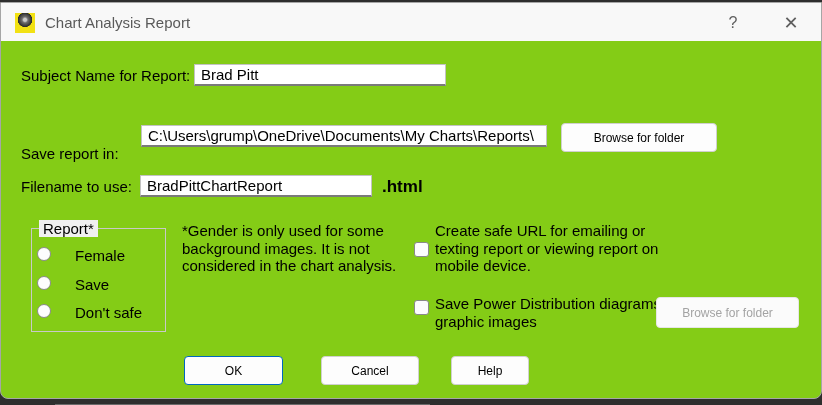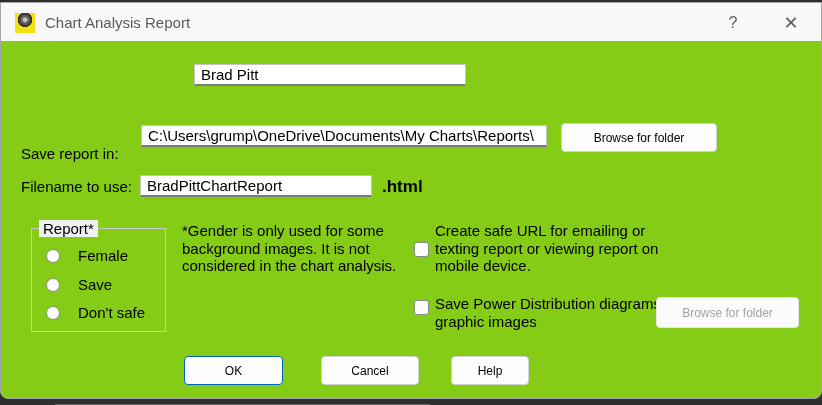--- a/index.html
+++ b/index.html
@@ -73,22 +73,22 @@
   .groupbox {
     position:absolute; left:30px; top:225px; width:135px; height:104px;
     border:1px solid #c9c9c9;
   }
   .groupbox .legend {
     position:absolute; left:7px; top:-9px;
     background:#f0f0f0; padding:0 4px;
     font-size:15px; color:#000; white-space:nowrap;
   }
   .radio-row {
-    position:absolute; left:14px; height:17px;
-    display:flex; align-items:center; gap:18px;
+    position:absolute; left:5px; height:17px;
+    display:flex; gap:24px;
   }
   .radio-circle {
     width:14px; height:14px; border-radius:50%;
     background:#fdfdfd; border:1px solid #8a8a8a;
     flex:0 0 auto;
   }
   .radio-label { font-size:15px; color:#000; white-space:nowrap; }
 
   .note {
     position:absolute; left:181px; top:219px; width:218px;
@@ -118,21 +118,22 @@
       <div class="app-icon"></div>
       <div class="title-text">Chart Analysis Report</div>
       <div class="cap-btn help-cap">
         <span>?</span>
       </div>
       <div class="cap-btn close-cap">
         <span>✕</span>
       </div>
     </div>
 
-    <input class="txt" style="left: 193px; top: 61px; width: 272px;" type="text" value="Brad Pitt">
+    <div class="lbl" style="left:20px; top:64px;">Subject Name for Report:</div>
+    <input class="txt" style="left: 193px; top: 61px; width: 252px;" type="text" value="Brad Pitt">
 
     <div class="lbl" style="left:20px; top:142px;">Save report in:</div>
     <input class="txt" style="left: 140px; top: 122px; width: 406px;" type="text" value="C:\Users\grump\OneDrive\Documents\My Charts\Reports\">
     <button class="btn" style="left:560px; top:120px; width:156px;">Browse for folder</button>
 
     <div class="lbl" style="left:20px; top:175px;">Filename to use:</div>
     <input class="txt" style="left: 139px; top: 172px; width: 232px;" type="text" value="BradPittChartReport">
     <div class="ext" style="left:381px; top:174px;">.html</div>
 
     <div class="groupbox">

